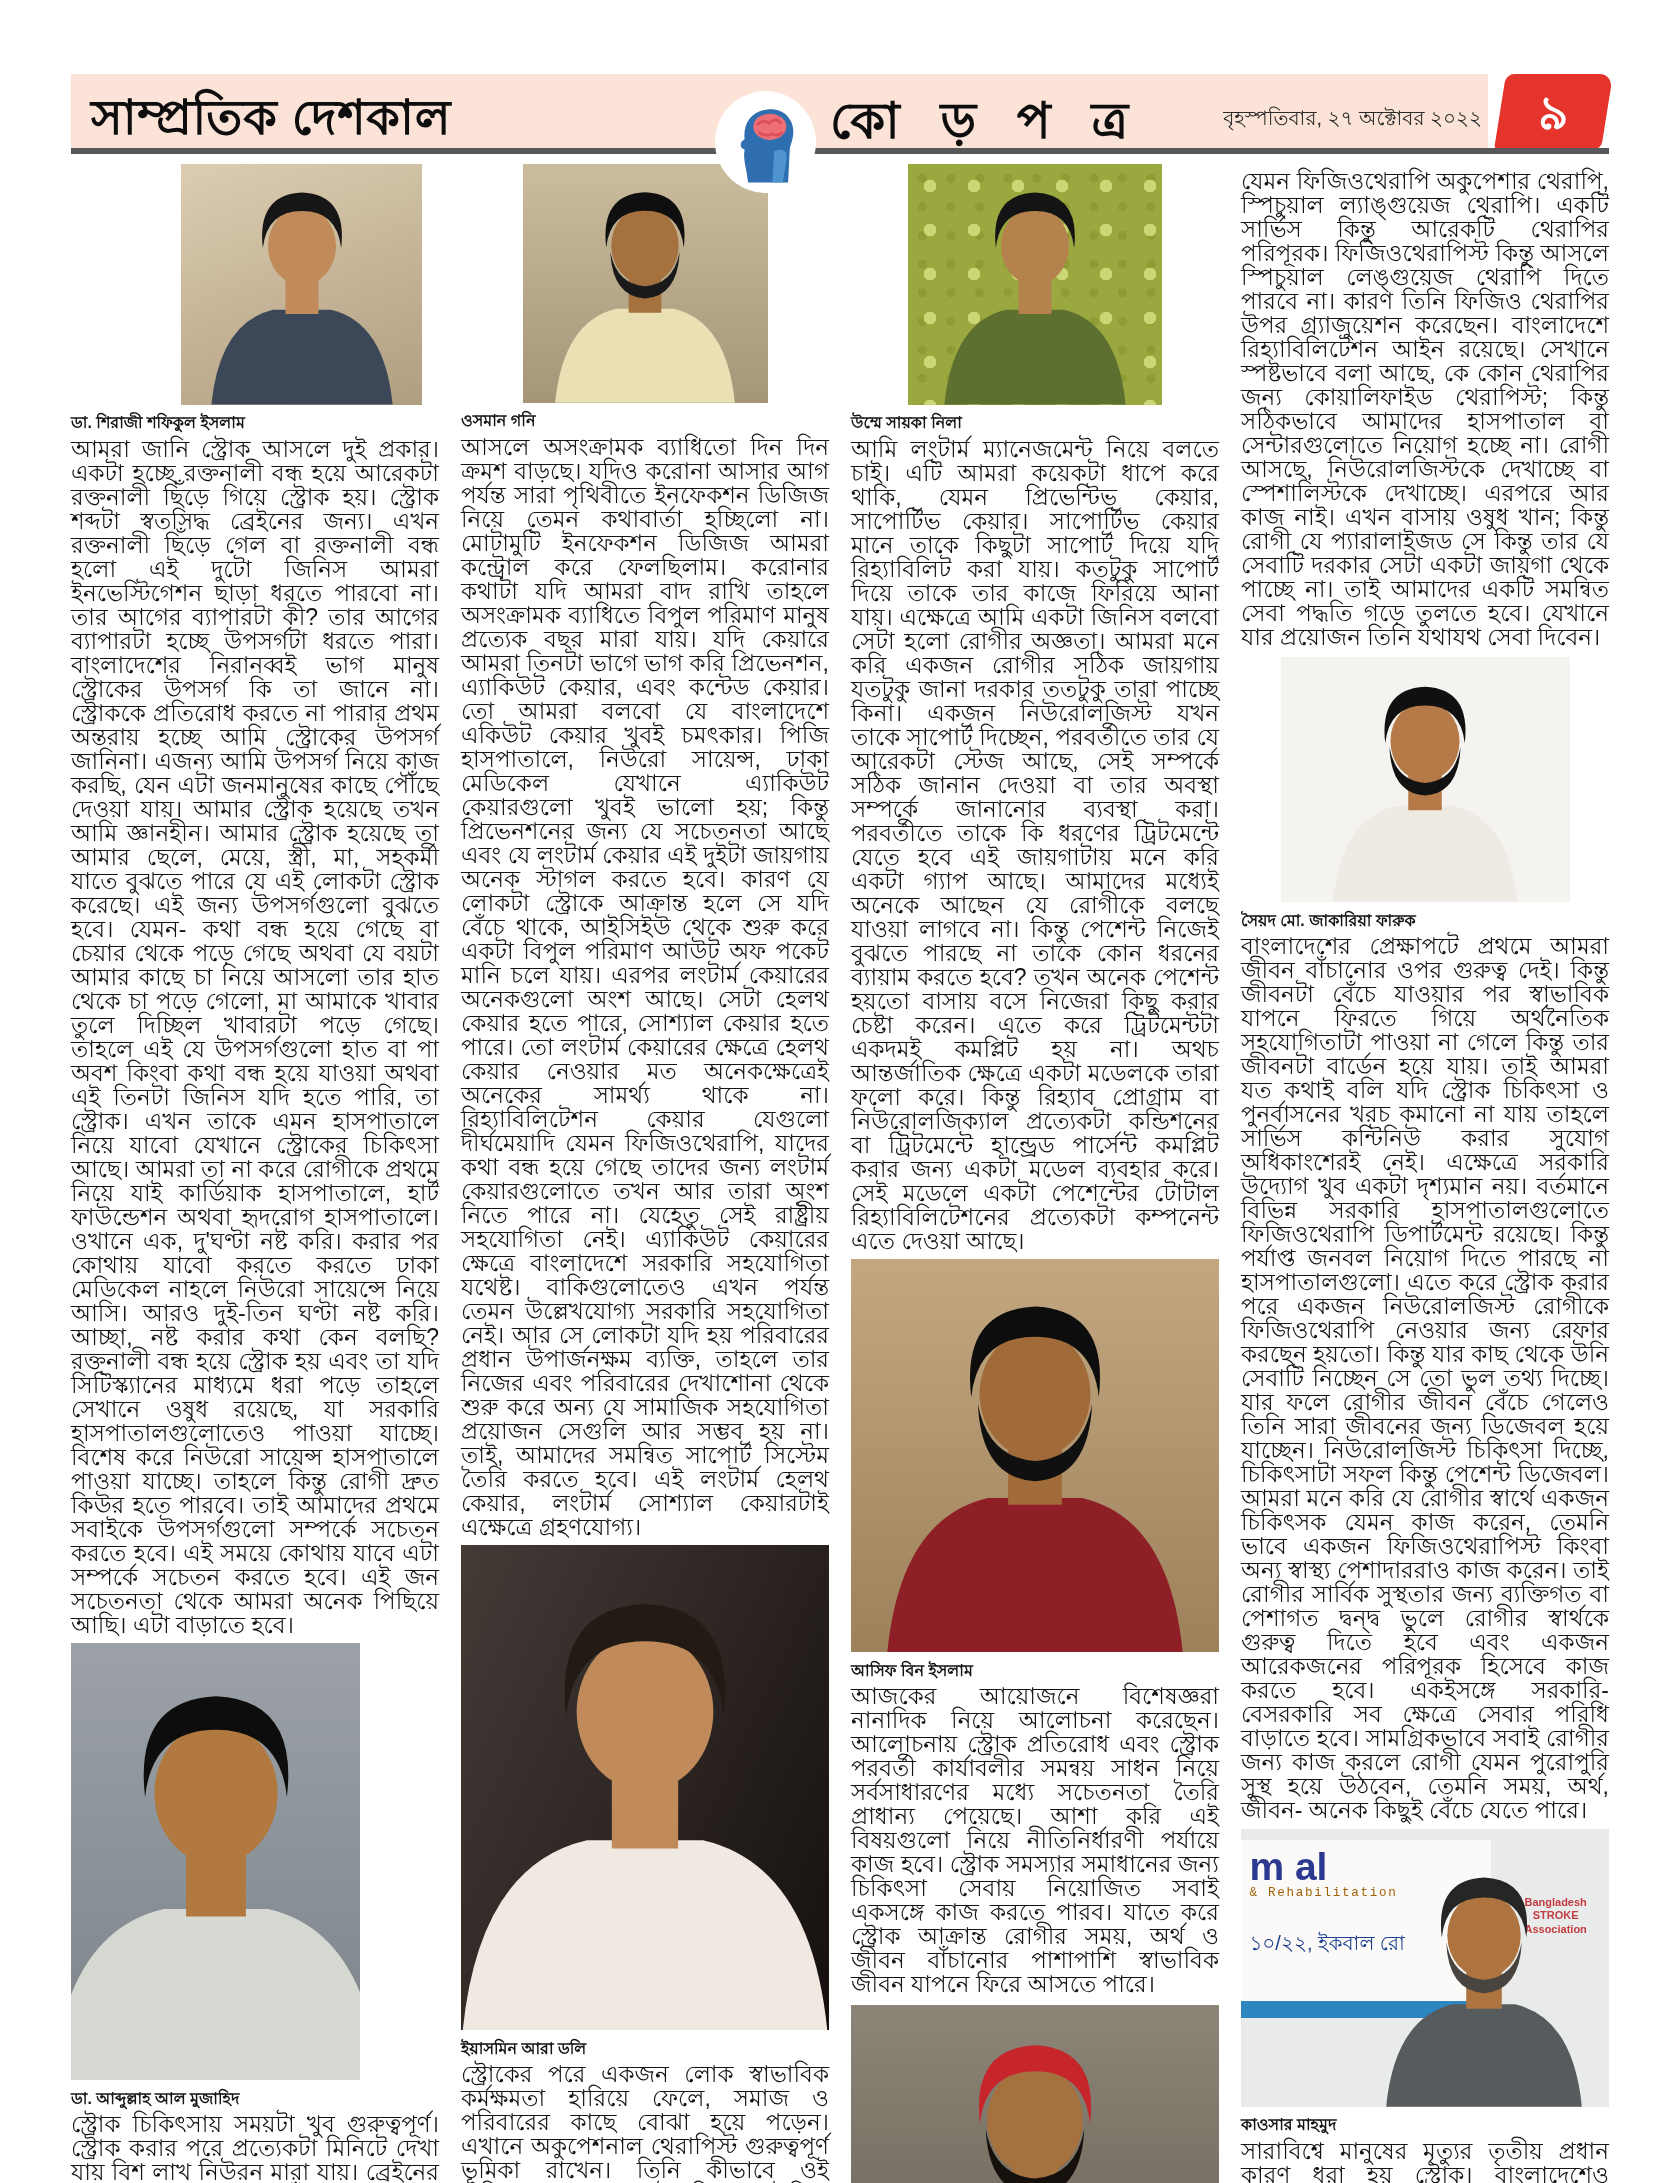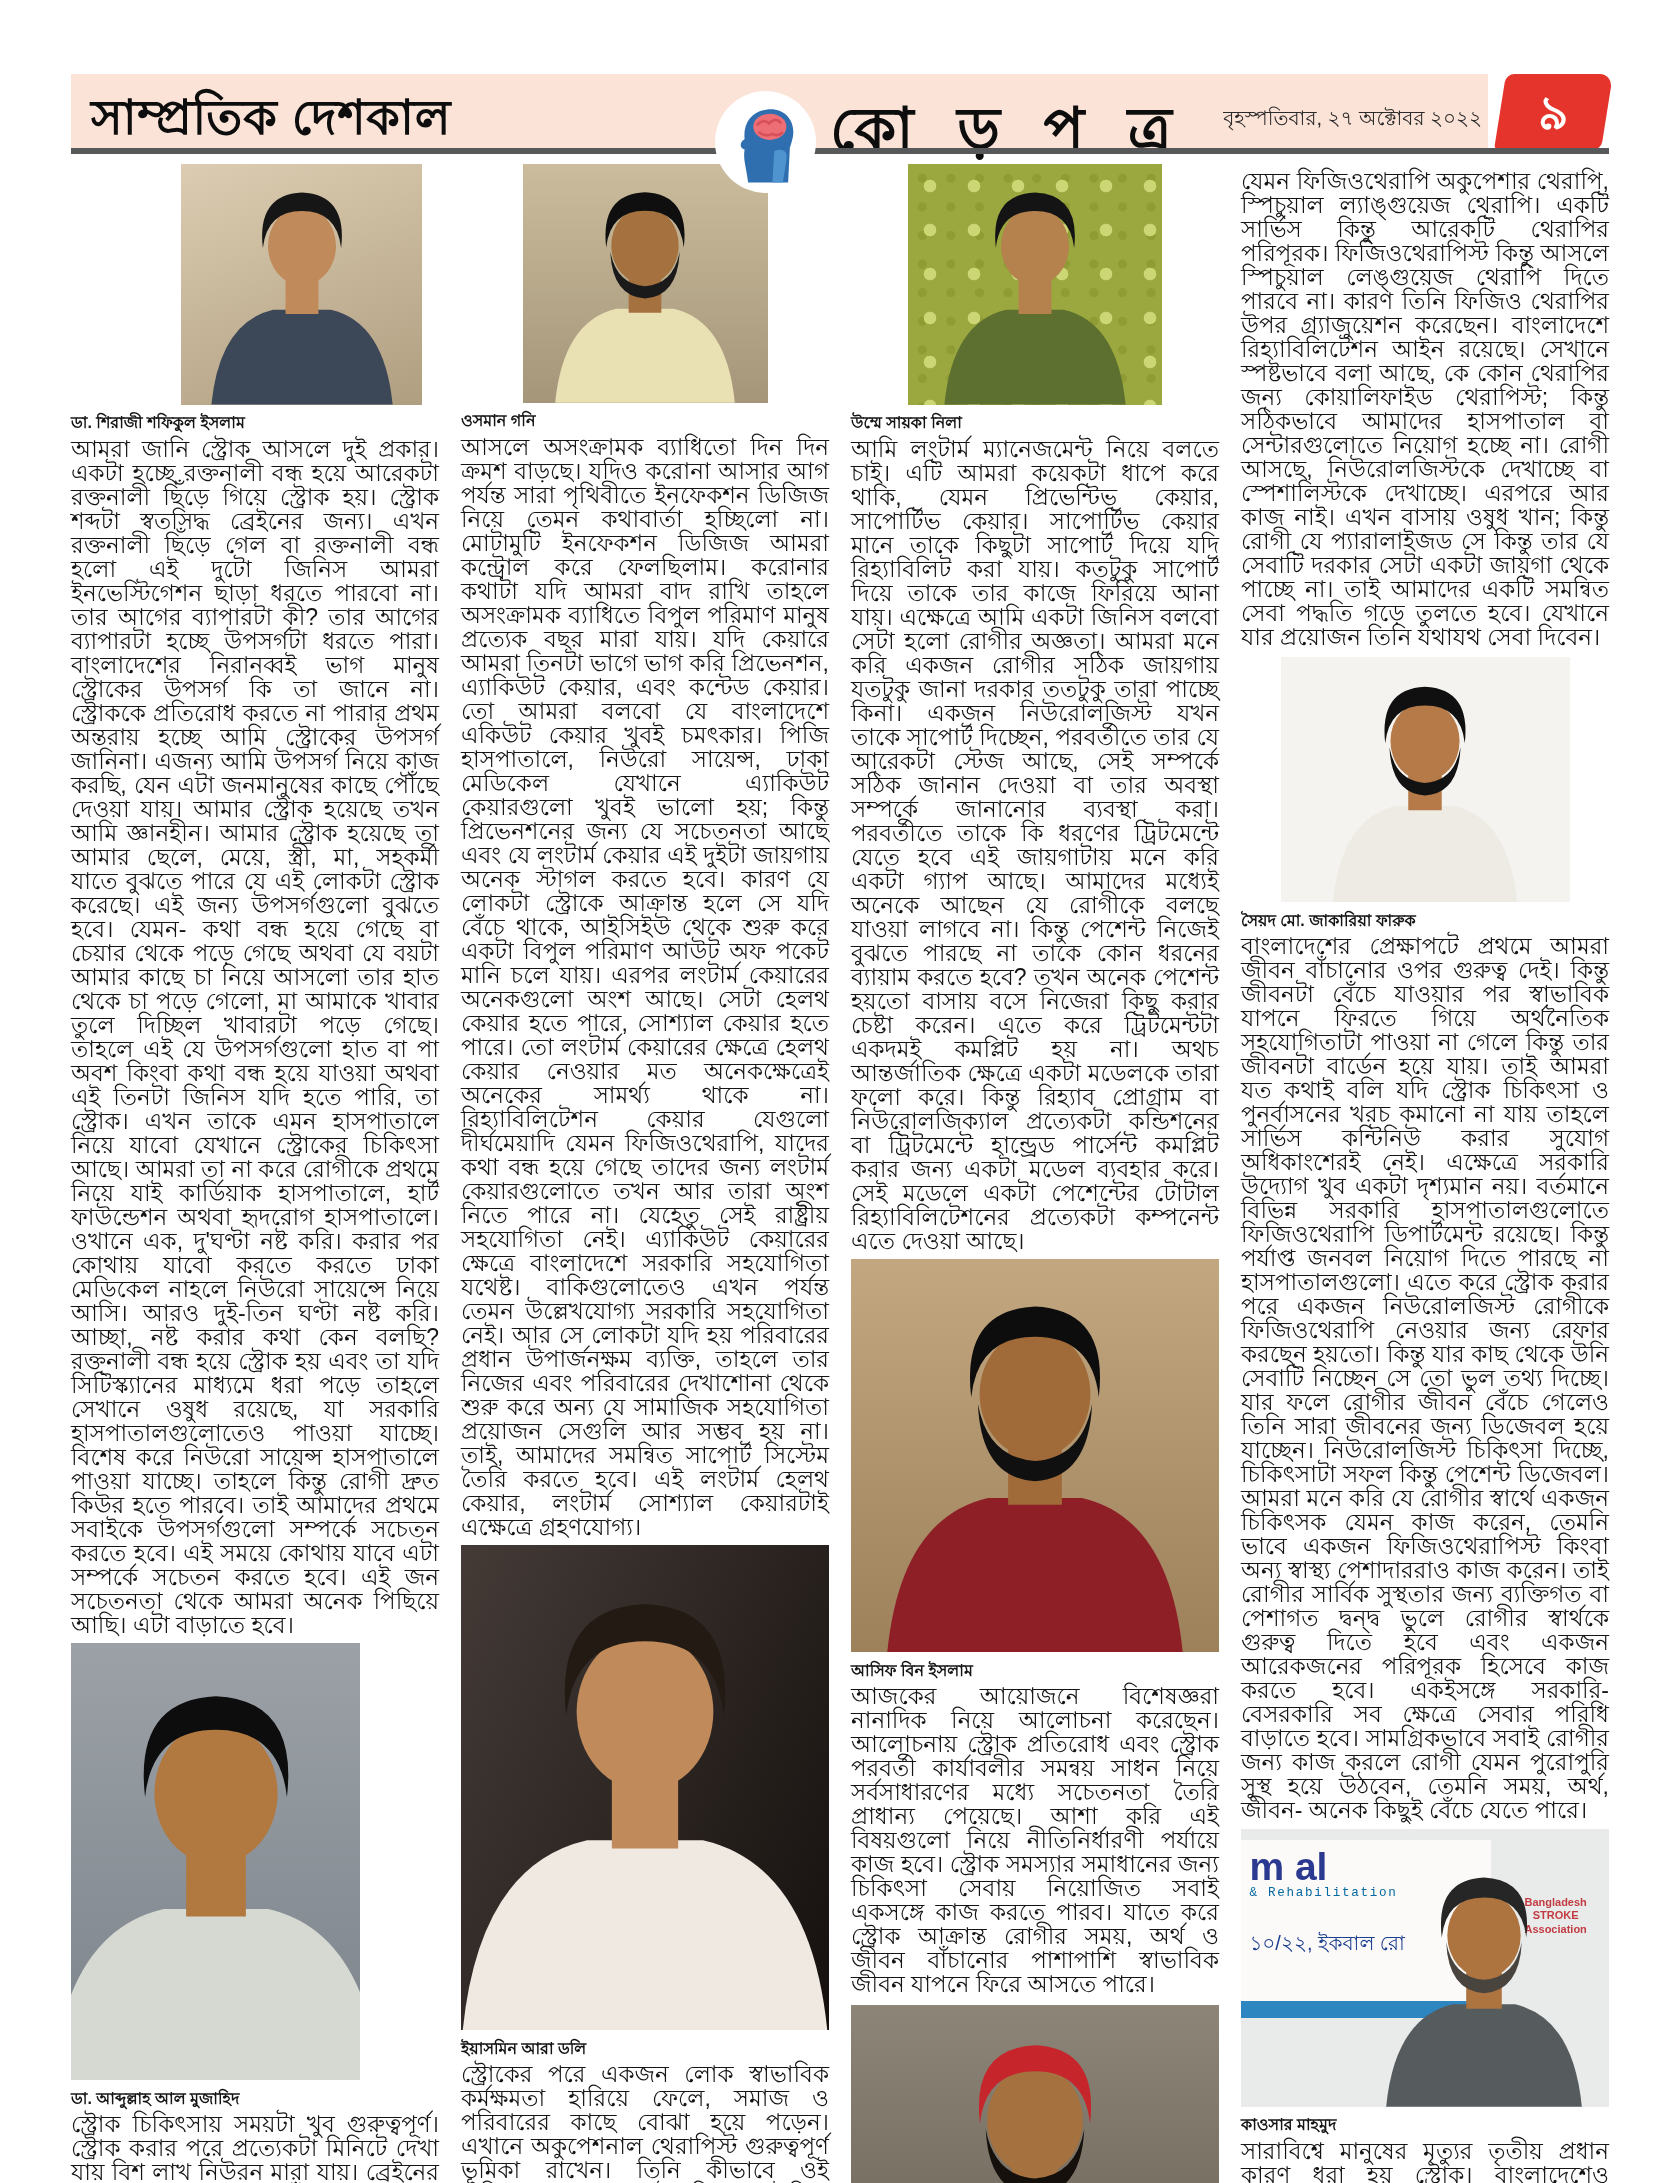--- a/index.html
+++ b/index.html
@@ -5,21 +5,21 @@
   html,body{margin:0;padding:0;background:#e8e8e8;}
   .page{position:relative;width:1679px;height:2183px;background:#ffffff;overflow:hidden;
         font-family:"Liberation Sans","DejaVu Sans",sans-serif;color:#141414;}
 
   
   .band{position:absolute;left:71px;top:74px;width:1417px;height:76px;background:#fbe3d7;}
   .masthead{position:absolute;left:91px;top:81px;font-size:48px;font-weight:bold;color:#0d0d0d;letter-spacing:0.8px;}
   .brainwrap{position:absolute;left:715px;top:91px;width:101px;height:102px;background:#fff;border-radius:50%;
              display:flex;align-items:center;justify-content:center;z-index:3;}
   .brainwrap svg{width:87px;height:87px;}
-  .supptitle{position:absolute;left:830px;top:83px;font-size:60px;font-weight:bold;letter-spacing:13.4px;color:#0d0d0d;}
+  .supptitle{position:absolute;left:830px;top:83px;font-size:50px;font-weight:bold;letter-spacing:13.4px;color:#0d0d0d;}
   .dateline{position:absolute;left:1192px;top:103px;width:290px;text-align:right;font-size:20px;color:#2a2a2a;}
   .badge{position:absolute;left:1500px;top:74px;width:107px;height:76px;background:#e5342b;
          transform:skewX(-9deg);border-radius:8.4px 13.4px 8.4px 5px;display:flex;align-items:center;justify-content:center;}
   .badge span{transform:skewX(9deg);color:#fff;font-size:47px;font-weight:bold;line-height:1;}
   .rule{position:absolute;left:71px;top:148px;width:1538px;height:5.9px;background:#57585a;}
 
   
   .cols{position:absolute;left:71px;top:164px;width:1538px;display:flex;gap:22px;}
   .col{width:368px;flex:none;display:flex;flex-direction:column;}
   h2.name{font-size:16px;font-weight:bold;margin:8.4px 0 3.4px;line-height:1.25;}
@@ -38,21 +38,21 @@
           background-size:44px 44px,28.6px 28.6px;}
   .p-faruk{--shirt:#edebe4;--skin:#b57a48;--hair:#101010;--beard:#121212;background:#f5f3ef;}
   .p-mujahid{--shirt:#d6d9d2;--skin:#b1793f;--hair:#0d0d0d;background:linear-gradient(#9ba1a7,#7c838a);}
   .p-doly{--shirt:#efe9e2;--skin:#c08a5a;--hair:#241a14;background:linear-gradient(115deg,#443b37,#15100e);}
   .p-asif{--shirt:#8e1f26;--skin:#a06a39;--hair:#0d0d0d;--beard:#101010;background:linear-gradient(#c3a781,#9d815a);}
   .p-fida{--shirt:#27324a;--skin:#a4713f;--hair:#c5252b;--beard:#16100c;background:linear-gradient(#8d8577,#675f54);}
   .p-kawsar{--shirt:#565b5e;--skin:#ad7440;--hair:#262626;--beard:#4a443e;background:#e9ebea;}
   .p-kawsar svg.person{left:66%;height:88%;}
   .kb{position:absolute;left:0;top:4%;width:68%;height:64%;background:#fbfaf8;border-bottom:17px solid #2e86c1;padding:6.7px 8.4px;box-sizing:border-box;}
   .kb .kfrag{color:#2b3990;font-weight:bold;font-size:39px;line-height:1;}
-  .kb .kreh{color:#0369a1;font-size:12.6px;letter-spacing:1.7px;font-family:"Liberation Mono",monospace;}
+  .kb .kreh{color:#a16207;font-size:12.6px;letter-spacing:1.7px;font-family:"Liberation Mono",monospace;}
   .kb .kaddr{color:#1c3f8f;font-weight:normal;font-size:20px;margin-top:28.6px;}
   .kassoc{position:absolute;right:4%;top:24%;width:21%;text-align:center;font-size:11px;font-weight:bold;color:#c23b42;line-height:1.25;}
 </style>
 </head>
 <body>
 
 <div class="page">
 
   <div class="band"></div>
   <div class="masthead">সাম্প্রতিক দেশকাল</div>

